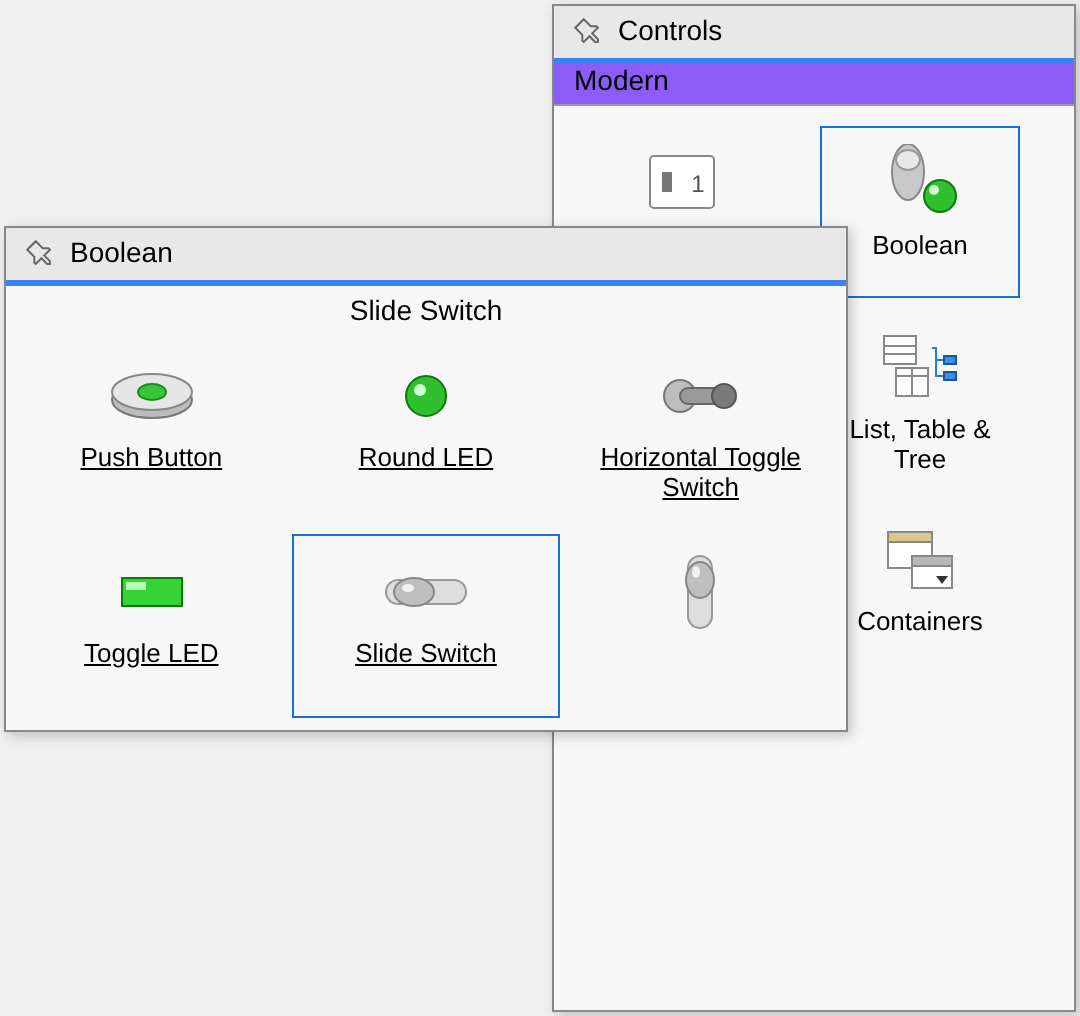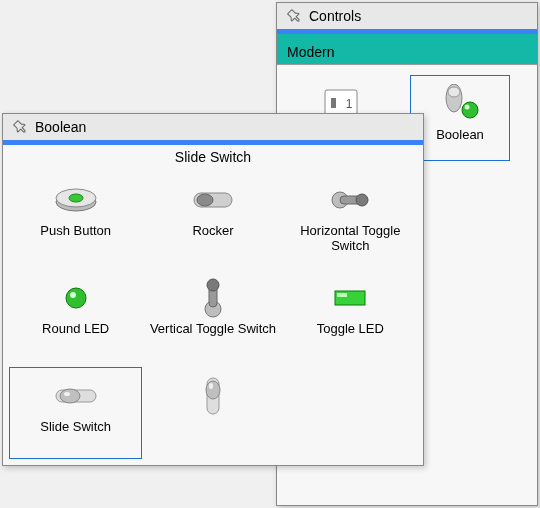--- a/index.html
+++ b/index.html
@@ -14,53 +14,53 @@
     overflow: hidden;
   }
   .palette {
     position: absolute;
     background: #f7f7f7;
     border: 1px solid #888;
     box-shadow: 2px 2px 6px rgba(0,0,0,0.2);
   }
   .palette-header {
     display: flex;
-    align-items: center;
     padding: 4px 8px;
     background: #e8e8e8;
-    border-bottom: 5px solid #3b82f6;
+    border-bottom: 3px solid #3b82f6;
   }
   .pin-icon {
     width: 18px; height: 18px;
     display: inline-flex;
     align-items: center; justify-content: center;
     margin-right: 6px;
   }
   .palette-title {
     font-size: 14px;
   }
   .palette-subheader {
-    padding: 10px 10px 4px;
+    padding: 0 10px 4px;
     font-size: 14px;
-    background: #14b8a6;
+    background: #8b5cf6;
   }
   .hr { height:1px; background:#999; margin: 0; }
   .grid-area {
     padding: 6px 4px;
   }
   .cat-label {
     text-align: center;
     font-size: 14px;
     padding: 4px 0 6px;
   }
   .ctrl-grid {
     display: grid;
     grid-template-columns: repeat(3, 1fr);
     gap: 6px 4px;
     padding: 0 6px 6px;
+    text-decoration: underline;
   }
   .cell {
     display: flex;
     flex-direction: column;
     align-items: center;
     justify-content: flex-start;
     padding: 6px 2px;
     border: 1px solid transparent;
     cursor: pointer;
     min-height: 92px;
@@ -126,22 +126,50 @@
             <ellipse cx="18" cy="8" rx="6" ry="5" fill="#e8e8e8" stroke="#999"></ellipse>
             <circle cx="34" cy="26" r="8" fill="#2fbf2f" stroke="#0a7a0a"></circle>
             <circle cx="31" cy="23" r="2.5" fill="#cfffcf"></circle>
           </svg>
         </div>
         <div class="label">Boolean</div>
       </div>
 
       <div></div>
 
+      <div class="cell small">
+        <div class="icon-slot">
+          <svg width="44" height="40" viewBox="0 0 44 40">
+            <rect x="4" y="4" width="16" height="14" fill="#fff" stroke="#888"></rect>
+            <line x1="4" y1="9" x2="20" y2="9" stroke="#888"></line>
+            <line x1="4" y1="13" x2="20" y2="13" stroke="#888"></line>
+            <rect x="10" y="20" width="16" height="14" fill="#fff" stroke="#888"></rect>
+            <line x1="10" y1="24" x2="26" y2="24" stroke="#888"></line>
+            <line x1="18" y1="20" x2="18" y2="34" stroke="#888"></line>
+            <path d="M28 10 h2 v6 h4 M28 10 h2 v14 h4" fill="none" stroke="#2b7bd9" stroke-width="1"></path>
+            <rect x="34" y="14" width="6" height="4" fill="#3a8ee6" stroke="#15569c"></rect>
+            <rect x="34" y="22" width="6" height="4" fill="#3a8ee6" stroke="#15569c"></rect>
+          </svg>
+        </div>
+        <div class="label">List, Table &amp; Tree</div>
+      </div>
       <div></div>
 
+      <div class="cell small">
+        <div class="icon-slot">
+          <svg width="44" height="40" viewBox="0 0 44 40">
+            <rect x="6" y="6" width="22" height="18" fill="#fff" stroke="#888"></rect>
+            <rect x="6" y="6" width="22" height="5" fill="#d9c98a" stroke="#888"></rect>
+            <rect x="18" y="18" width="20" height="16" fill="#fff" stroke="#888"></rect>
+            <rect x="18" y="18" width="20" height="5" fill="#b7b7b7" stroke="#888"></rect>
+            <path d="M30 28 l6 0 l-3 4 z" fill="#333"></path>
+          </svg>
+        </div>
+        <div class="label">Containers</div>
+      </div>
       <div></div>
 
     </div>
   </div>
 </div>
 
 <div class="palette" id="boolean-palette">
   <div class="palette-header">
     <span class="pin-icon">
       <svg width="16" height="16" viewBox="0 0 16 16">
@@ -157,62 +185,43 @@
       <div class="icon-slot">
         <svg width="48" height="30" viewBox="0 0 48 30">
           <ellipse cx="24" cy="17" rx="20" ry="9" fill="#bcbcbc" stroke="#777"></ellipse>
           <ellipse cx="24" cy="13" rx="20" ry="9" fill="#e6e6e6" stroke="#888"></ellipse>
           <ellipse cx="24" cy="13" rx="7" ry="4" fill="#37c837" stroke="#1a8a1a"></ellipse>
         </svg>
       </div>
       <div class="label">Push Button</div>
     </div>
 
-    <div class="cell">
-      <div class="icon-slot">
-        <svg width="46" height="26" viewBox="0 0 46 26">
-          <rect x="4" y="6" width="38" height="14" rx="7" fill="#cfcfcf" stroke="#888"></rect>
-          <ellipse cx="15" cy="13" rx="8" ry="6" fill="#8a8a8a" stroke="#666"></ellipse>
-        </svg>
-      </div>
-      <div class="label">Rocker</div>
-    </div>
-
+
+
+    <div class="cell">
+      <div class="icon-slot">
+        <svg width="30" height="30" viewBox="0 0 30 30">
+          <circle cx="15" cy="15" r="10" fill="#2fbf2f" stroke="#0a7a0a"></circle>
+          <circle cx="12" cy="12" r="3" fill="#cfffcf"></circle>
+        </svg>
+      </div>
+      <div class="label">Round LED</div>
+    </div>
 
     <div class="cell">
       <div class="icon-slot">
         <svg width="44" height="30" viewBox="0 0 44 30">
           <ellipse cx="12" cy="15" rx="8" ry="8" fill="#bdbdbd" stroke="#777"></ellipse>
           <rect x="12" y="11" width="22" height="8" rx="4" fill="#9a9a9a" stroke="#666"></rect>
           <circle cx="34" cy="15" r="6" fill="#7a7a7a" stroke="#555"></circle>
         </svg>
       </div>
       <div class="label">Horizontal Toggle Switch</div>
     </div>
 
-    <div class="cell">
-      <div class="icon-slot">
-        <svg width="30" height="30" viewBox="0 0 30 30">
-          <circle cx="15" cy="15" r="10" fill="#2fbf2f" stroke="#0a7a0a"></circle>
-          <circle cx="12" cy="12" r="3" fill="#cfffcf"></circle>
-        </svg>
-      </div>
-      <div class="label">Round LED</div>
-    </div>
-
-    <div class="cell">
-      <div class="icon-slot">
-        <svg width="28" height="42" viewBox="0 0 28 42">
-          <ellipse cx="14" cy="32" rx="8" ry="8" fill="#bdbdbd" stroke="#777"></ellipse>
-          <rect x="10" y="8" width="8" height="22" rx="4" fill="#9a9a9a" stroke="#666"></rect>
-          <circle cx="14" cy="8" r="6" fill="#7a7a7a" stroke="#555"></circle>
-        </svg>
-      </div>
-      <div class="label">Vertical Toggle Switch</div>
-    </div>
 
     <div class="cell">
       <div class="icon-slot">
         <svg width="34" height="22" viewBox="0 0 34 22">
           <rect x="2" y="4" width="30" height="14" fill="#37d237" stroke="#0a7a0a"></rect>
           <rect x="4" y="6" width="10" height="4" fill="#b9ffb9"></rect>
         </svg>
       </div>
       <div class="label">Toggle LED</div>
     </div>

